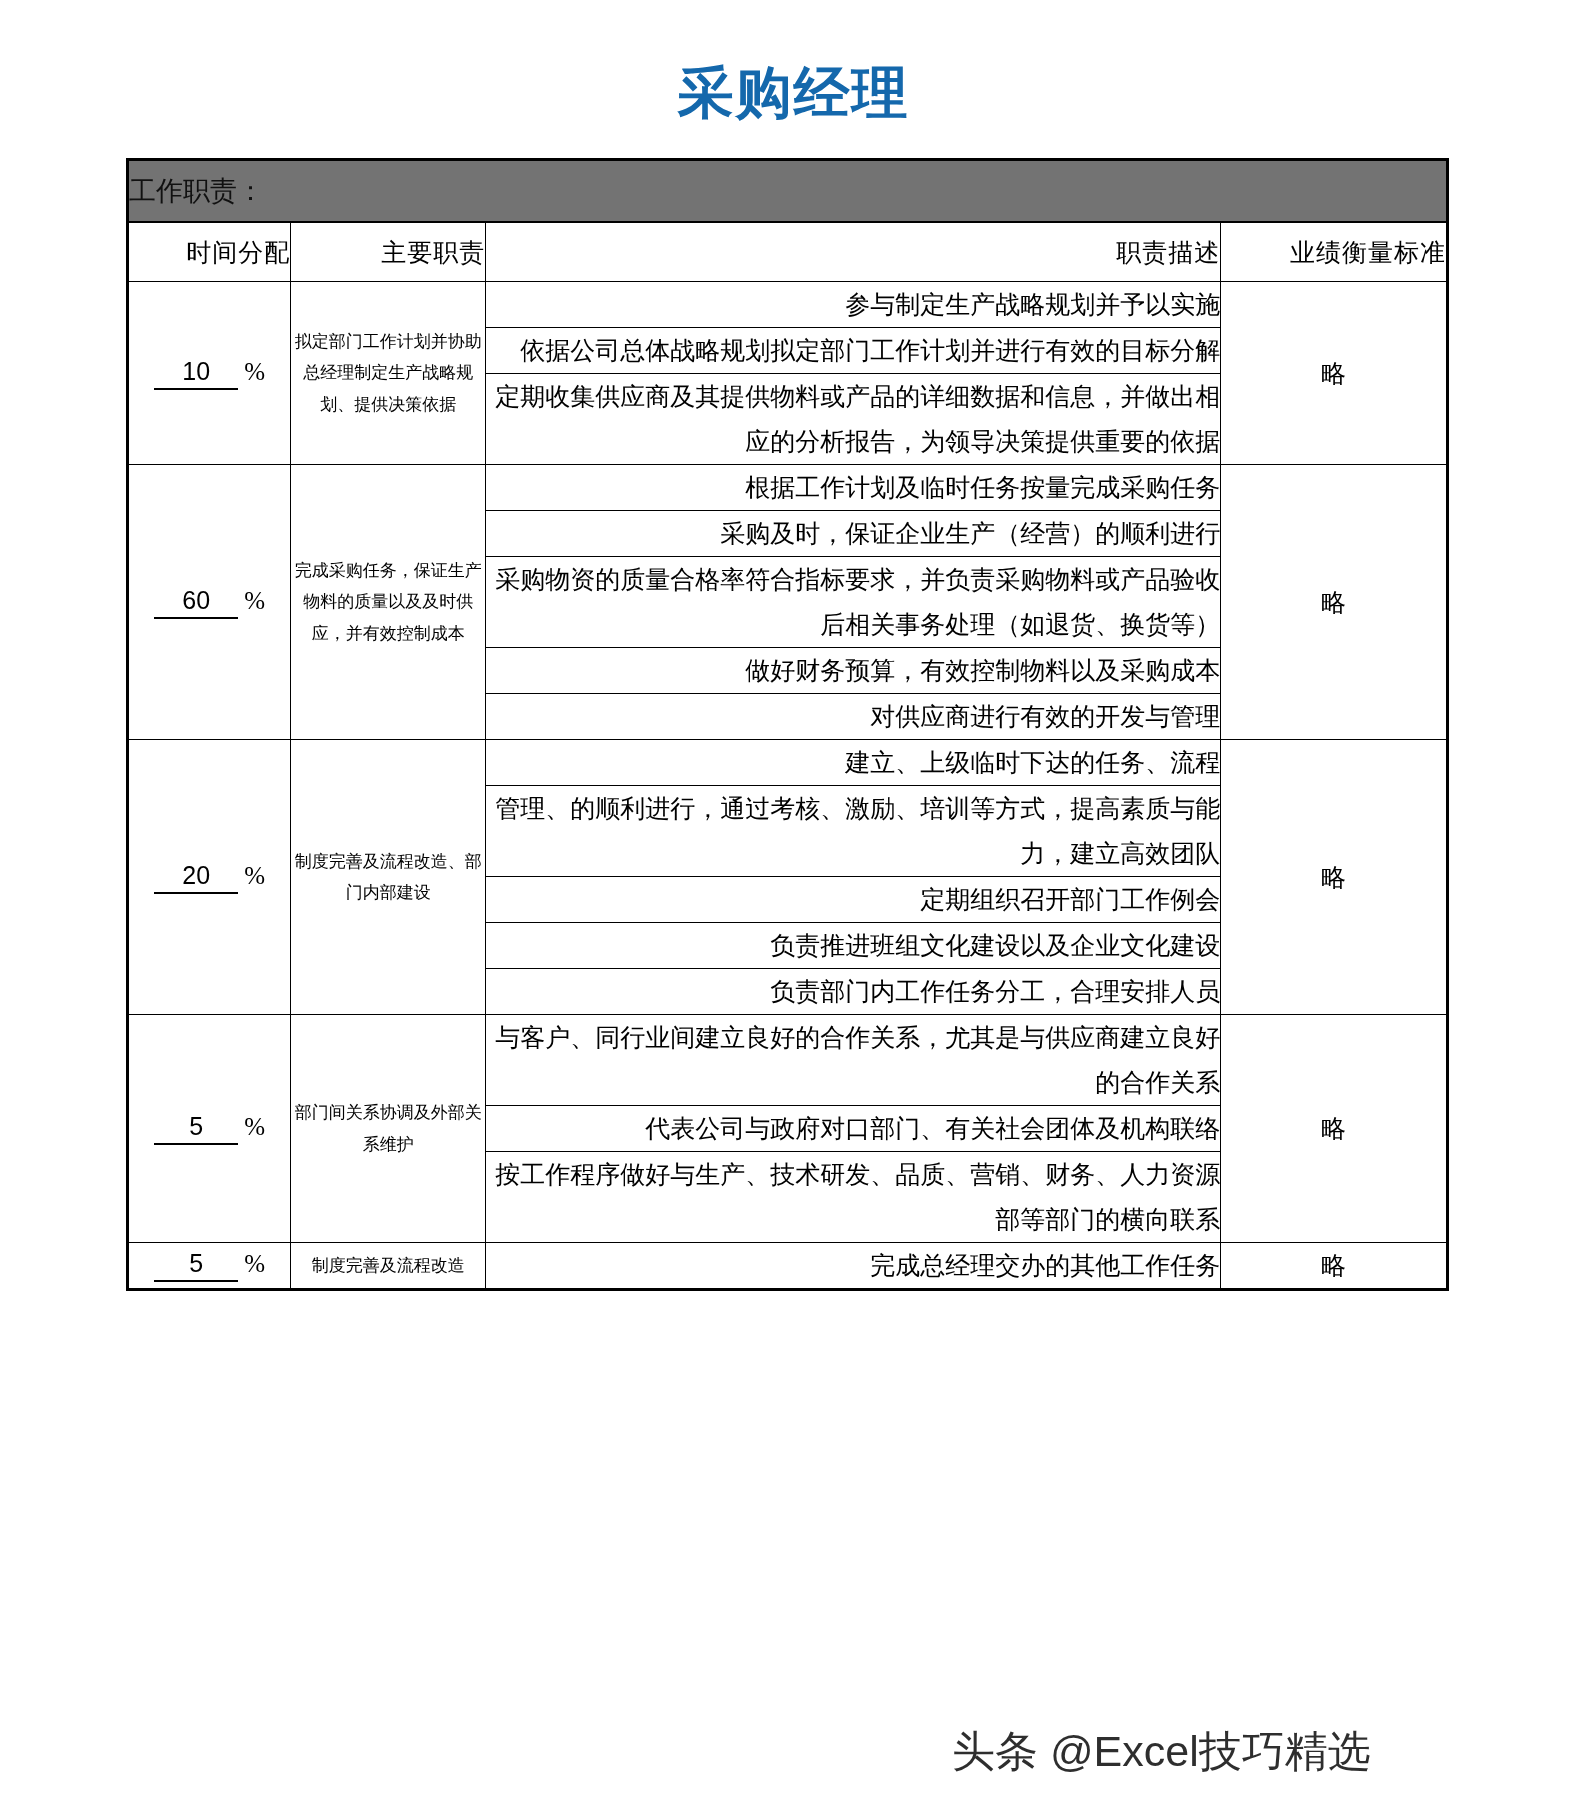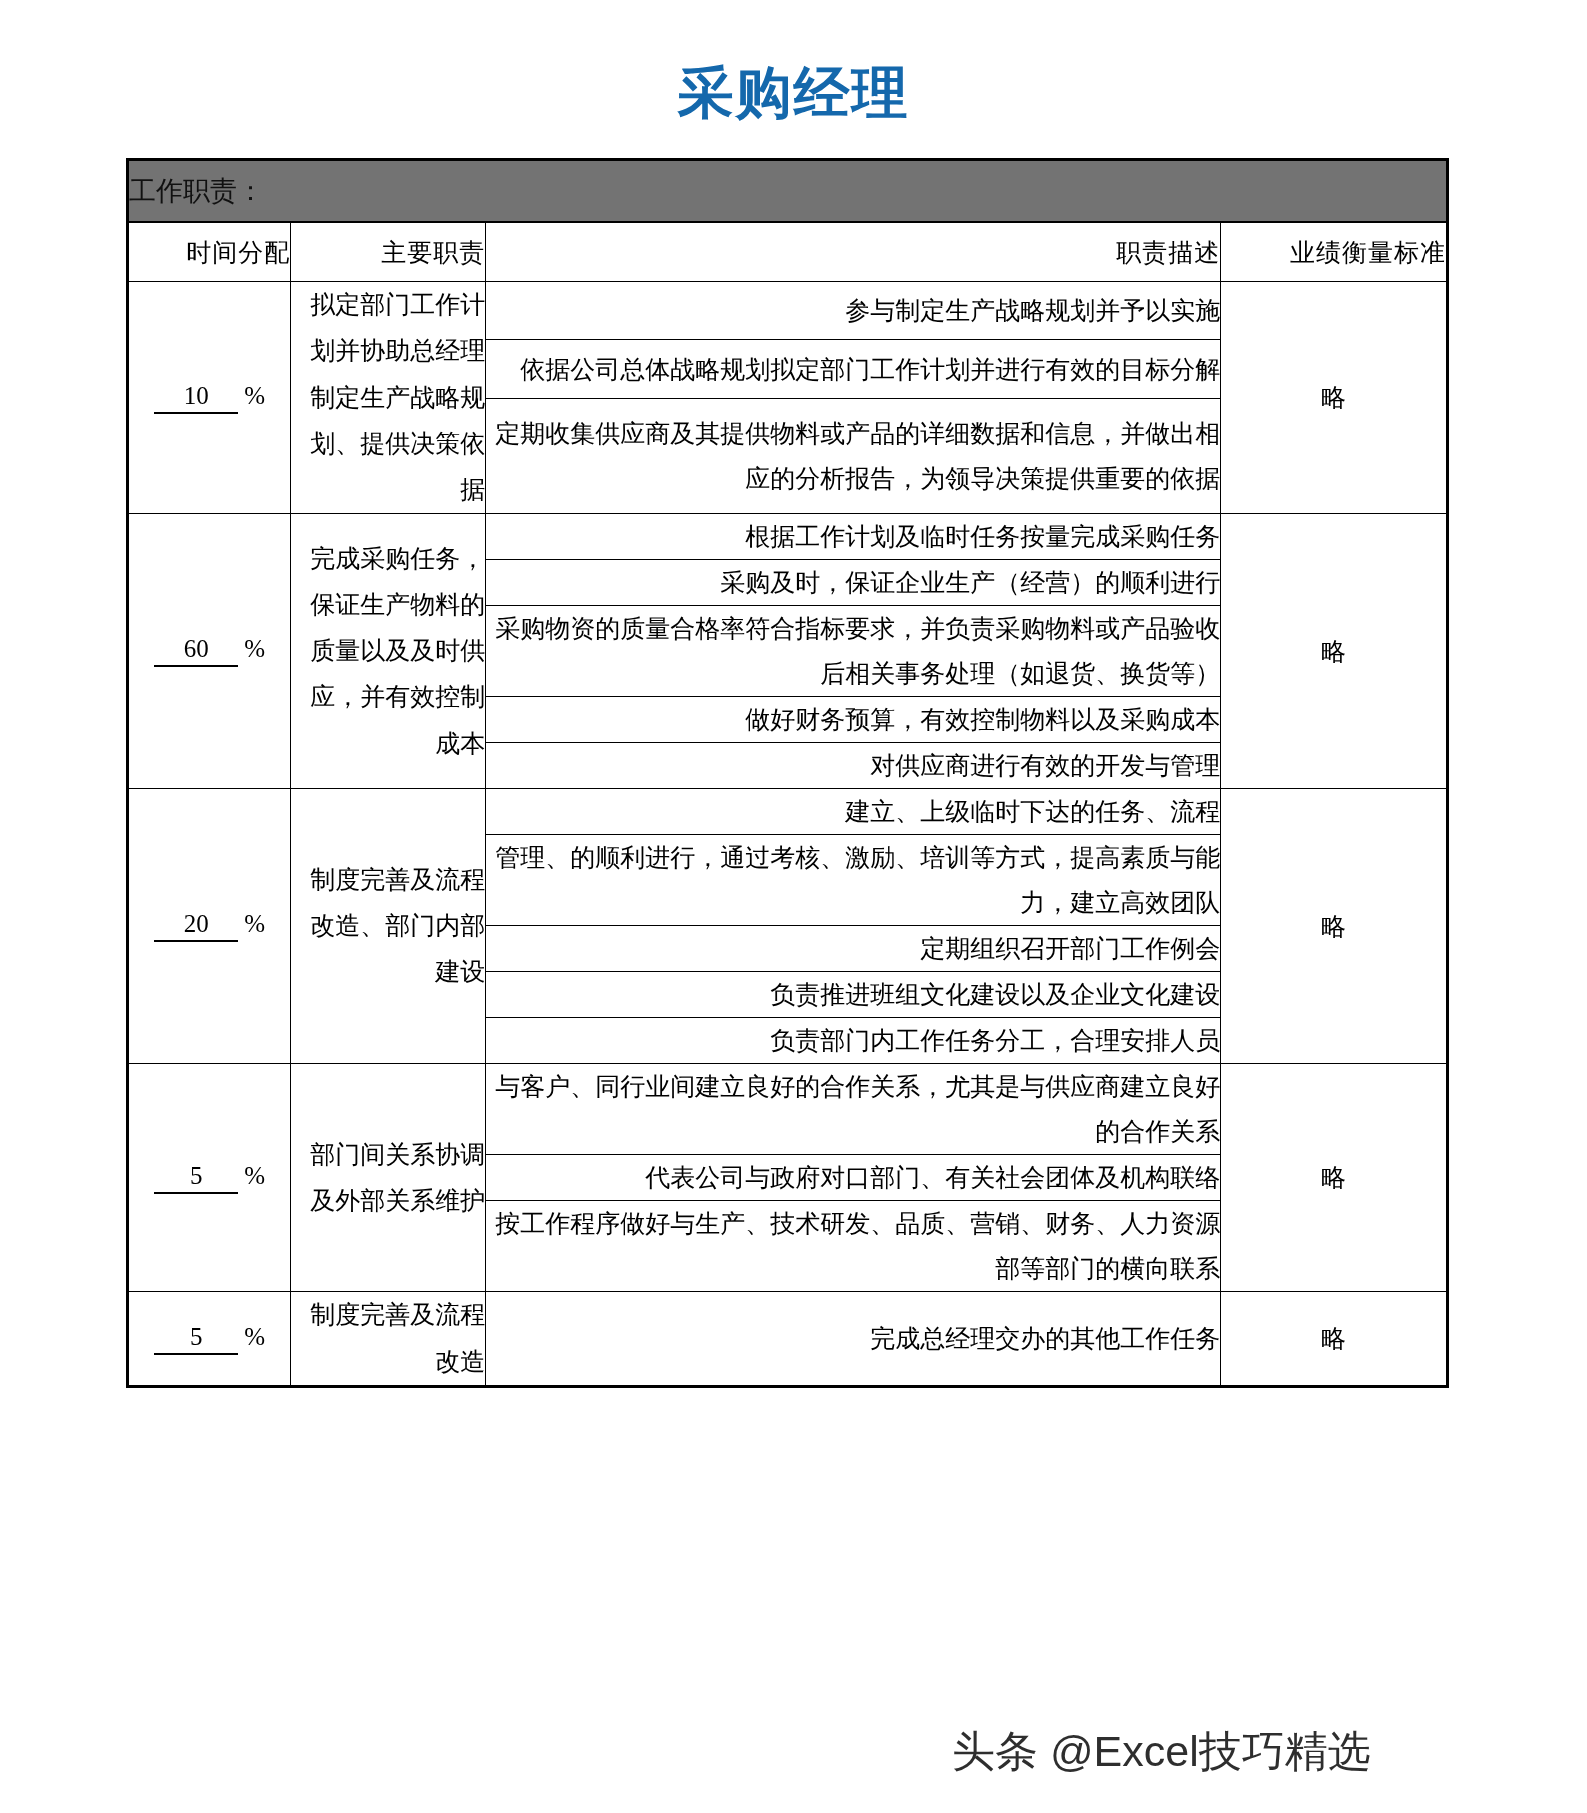--- a/index.html
+++ b/index.html
@@ -92,35 +92,35 @@
   .pct-wrap {
     display: inline-block;
     white-space: nowrap;
   }
   .pct-num {
     display: inline-block;
     min-width: 76px;
     text-align: center;
     border-bottom: 2px solid #000;
     padding: 0 4px 2px 4px;
-    font-family: Liberation Serif, serif;
+    font-family: Liberation Sans, sans-serif;
   }
   .pct-sign {
     display: inline-block;
     padding-left: 6px;
     font-size: 25px;
   }
 
   
   .duty-cell {
-    font-size: 25px;
+    font-size: 17px;
     line-height: 1.85;
     padding: 6px 2px 6px 6px;
     vertical-align: middle;
-    text-align: right;
+    text-align: center;
   }
 
   
   .desc-cell {
     font-size: 25px;
     line-height: 1.8;
     padding: 14px 10px 14px 12px;
     text-align: right;
     vertical-align: middle;
   }

